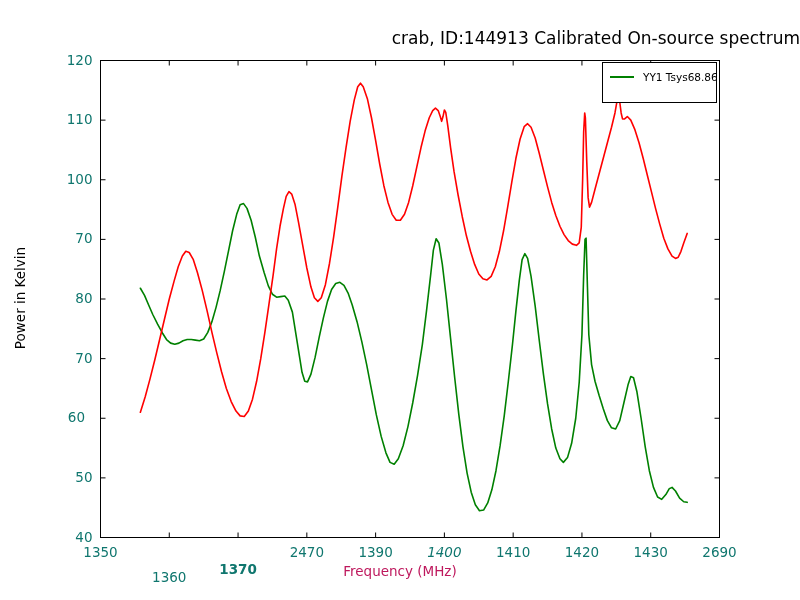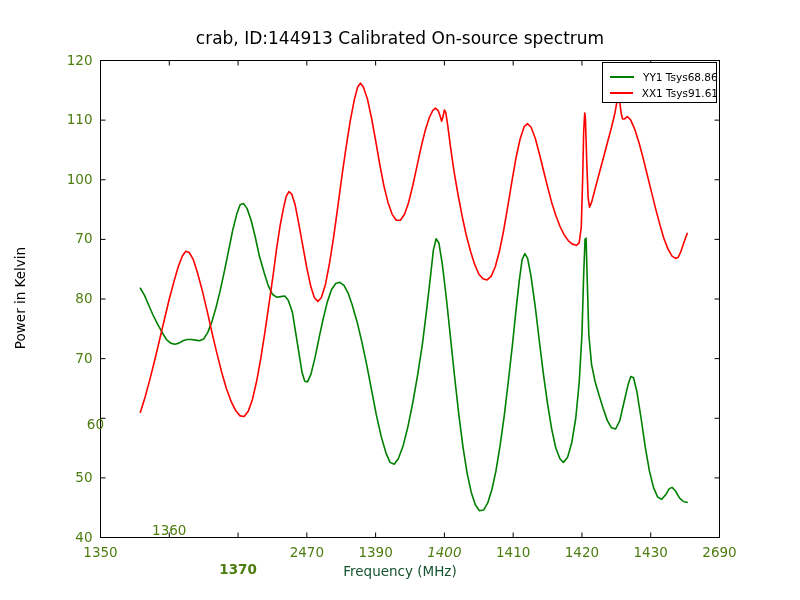--- a/index.html
+++ b/index.html
@@ -17,34 +17,34 @@
     position: relative;
     width: 800px;
     height: 600px;
     background: #ffffff;
   }
   #chart-title {
     position: absolute;
     left: 0;
     top: 28px;
     width: 800px;
-    text-align: center;
+    text-align: right;
     font-size: 17px;
     color: #000000;
     letter-spacing: 0px;
   }
   #plot-svg {
     position: absolute;
     left: 0;
     top: 0;
   }
   .axis-label {
     position: absolute;
     font-size: 13.5px;
-    color: #14532d;
+    color: #be185d;
   }
   #xlabel {
     left: 0;
     top: 563px;
     width: 800px;
     text-align: center;
   }
   #ylabel-wrap {
     position: absolute;
     left: 0px;
@@ -59,21 +59,21 @@
     width: 160px;
     text-align: center;
     transform: rotate(-90deg);
     transform-origin: 50% 50%;
     font-size: 13.5px;
     color: #000000;
   }
   .tick-text {
     position: absolute;
     font-size: 13.5px;
-    color: #4d7c0f;
+    color: #0f766e;
     white-space: nowrap;
   }
   .xtick-text {
     text-align: center;
     width: 60px;
   }
   .ytick-text {
     text-align: right;
     width: 48px;
   }
@@ -160,49 +160,45 @@
         <line y1="60.5" y2="60.5" x1="719.5" x2="714.5" stroke="#000000" stroke-width="1"></line>
       </g>
     <g id="series-layer">
         <polyline points="140.39,288.27 144.52,295.42 148.64,304.96 152.77,314.50 157.59,324.04 162.40,332.99 166.53,339.54 170.65,343.12 174.78,344.31 178.91,343.12 183.03,340.74 187.16,339.54 191.29,339.54 195.41,340.14 199.54,340.74 203.67,338.95 207.79,332.39 211.92,321.66 216.05,307.35 220.17,290.65 224.30,271.57 228.43,251.30 232.55,231.03 236.68,214.33 240.12,204.79 243.56,203.60 247.00,208.37 251.12,220.29 255.25,236.99 259.38,256.07 264.19,272.76 268.32,285.88 272.44,294.23 276.57,297.21 280.70,296.61 284.82,296.02 288.26,300.19 292.39,312.12 295.83,333.58 299.27,355.05 302.02,372.34 304.77,381.28 307.52,381.88 310.96,374.13 315.09,357.43 319.21,337.16 323.34,318.08 327.47,301.38 331.59,289.46 335.72,283.50 339.85,282.31 343.97,285.29 348.10,293.04 352.23,304.96 357.04,321.66 361.86,341.93 366.67,364.59 371.48,389.63 376.30,414.67 381.11,436.14 385.93,452.83 390.05,462.37 394.18,464.16 398.31,458.79 403.12,445.68 407.94,426.60 412.75,402.75 417.57,375.32 422.38,344.31 426.51,310.93 430.63,275.15 433.38,250.11 436.14,238.78 438.89,242.95 442.33,264.42 446.45,299.00 450.58,338.35 454.71,377.71 458.83,414.67 462.96,446.87 467.09,473.11 471.21,492.19 475.34,504.71 479.47,510.67 483.59,510.07 487.72,502.92 491.85,489.80 495.97,470.72 500.10,445.68 504.23,415.87 508.35,381.28 512.48,344.31 515.92,310.93 519.36,279.92 522.11,259.65 524.86,253.69 527.61,258.46 531.05,276.34 535.18,306.15 539.30,340.74 543.43,374.13 547.56,403.94 551.68,428.98 555.81,448.06 559.94,458.79 563.37,462.37 567.50,457.60 571.63,443.29 575.75,418.25 579.19,382.48 581.94,334.77 583.66,275.15 585.04,239.38 586.07,238.18 587.45,287.07 588.82,334.77 591.57,364.59 595.01,381.28 599.14,395.59 603.27,408.71 607.39,420.63 611.52,427.79 615.65,428.98 619.77,420.63 623.90,402.75 628.03,384.86 630.78,376.51 633.53,377.71 636.97,392.01 641.09,418.25 645.22,446.87 649.35,470.72 653.47,487.42 657.60,496.96 661.73,499.34 665.85,494.57 669.29,488.61 672.04,487.42 675.48,490.99 679.61,498.15 683.74,501.73 687.17,502.32" fill="none" stroke="#008000" stroke-width="1.6" stroke-linejoin="round" stroke-linecap="round"></polyline>
         <polyline points="140.39,412.29 145.21,396.78 150.02,378.90 154.83,359.82 159.65,339.54 164.46,319.27 169.28,299.00 174.09,281.11 178.22,266.80 182.35,256.07 185.78,251.30 189.22,252.49 193.35,259.65 197.48,272.76 202.29,290.65 207.11,310.93 211.92,332.39 216.73,352.66 221.55,371.74 226.36,388.44 231.18,401.56 235.99,411.10 240.12,415.87 244.25,416.46 248.37,411.10 252.50,399.17 256.63,381.28 260.75,358.63 264.88,332.39 269.01,303.77 273.13,275.15 276.57,248.91 280.01,226.26 283.45,208.37 286.20,196.44 288.95,191.68 291.70,194.06 295.14,204.79 298.58,222.68 302.71,245.34 306.83,267.99 310.96,287.07 314.40,297.81 317.84,301.38 321.28,297.81 325.40,284.69 329.53,263.23 333.66,236.99 337.78,207.18 341.91,176.17 346.04,147.55 350.16,121.32 354.29,99.85 357.73,86.74 360.48,83.16 363.23,86.74 367.36,98.66 371.48,117.74 375.61,140.40 379.74,164.25 383.86,185.71 387.99,202.41 392.12,214.33 396.24,220.29 400.37,220.29 404.50,214.33 408.62,202.41 412.75,185.71 416.88,166.63 421.00,147.55 425.13,130.86 429.26,117.74 432.70,110.59 435.45,108.20 438.20,110.59 440.26,116.55 441.64,121.32 443.01,116.55 444.39,109.99 445.76,112.37 447.83,126.09 450.58,147.55 454.02,171.40 458.14,195.25 462.27,216.72 466.40,235.80 470.52,251.30 474.65,264.42 478.78,273.96 482.90,278.73 487.03,279.92 491.16,276.34 495.28,266.80 499.41,251.30 503.54,231.03 507.66,207.18 511.79,182.14 515.92,158.29 520.04,139.21 524.17,126.68 527.61,123.70 531.05,127.28 535.18,138.01 539.30,153.51 543.43,170.21 547.56,186.91 551.68,202.41 555.81,215.52 559.94,226.26 564.06,234.61 568.19,240.57 572.32,244.14 576.44,245.34 579.19,242.95 581.26,227.45 582.63,179.75 583.66,132.05 584.70,112.97 585.38,117.74 586.76,161.86 588.13,197.64 589.51,207.18 591.57,202.41 595.01,189.29 599.14,173.79 603.27,158.29 607.39,142.78 611.52,127.28 614.96,112.97 617.02,101.04 618.40,97.47 619.77,102.24 621.15,112.97 622.52,118.93 624.59,118.93 627.34,116.55 630.78,120.13 634.90,129.66 639.03,142.78 643.16,158.29 647.28,174.98 651.41,191.68 655.54,208.37 659.66,223.87 663.79,238.18 667.92,248.91 672.04,256.07 675.48,258.46 678.23,257.26 680.98,251.30 683.74,242.95 687.17,233.41" fill="none" stroke="#ff0000" stroke-width="1.6" stroke-linejoin="round" stroke-linecap="round"></polyline>
       </g>
   </svg>
 
   <div id="ticks-layer">
       <div class="tick-text xtick-text" style="left: 70.5px; top: 543.5px;">1350</div>
-      <div class="tick-text xtick-text" style="left: 139.278px; top: 522px;">1360</div>
+      <div class="tick-text xtick-text" style="left: 139.278px; top: 569px;">1360</div>
       <div class="tick-text xtick-text" style="left: 208.056px; top: 561px; font-weight: bold;">1370</div>
       <div class="tick-text xtick-text" style="left: 276.833px; top: 543.5px;">2470</div>
       <div class="tick-text xtick-text" style="left: 345.611px; top: 543.5px;">1390</div>
       <div class="tick-text xtick-text" style="left: 414.389px; top: 543.5px; font-style: italic;">1400</div>
       <div class="tick-text xtick-text" style="left: 483.167px; top: 543.5px;">1410</div>
       <div class="tick-text xtick-text" style="left: 551.944px; top: 543.5px;">1420</div>
       <div class="tick-text xtick-text" style="left: 620.722px; top: 543.5px;">1430</div>
       <div class="tick-text xtick-text" style="left: 689.5px; top: 543.5px;">2690</div>
       <div class="tick-text ytick-text" style="left: 44.5px; top: 528.5px;">40</div>
       <div class="tick-text ytick-text" style="left: 44.5px; top: 468.875px;">50</div>
-      <div class="tick-text ytick-text" style="left: 56px; top: 409.25px; margin-top: 7px;">60</div>
+      <div class="tick-text ytick-text" style="left: 37px; top: 409.25px;">60</div>
       <div class="tick-text ytick-text" style="left: 44.5px; top: 349.625px;">70</div>
       <div class="tick-text ytick-text" style="left: 44.5px; top: 290px;">80</div>
       <div class="tick-text ytick-text" style="left: 44.5px; top: 230.375px;">70</div>
       <div class="tick-text ytick-text" style="left: 44.5px; top: 170.75px;">100</div>
       <div class="tick-text ytick-text" style="left: 44.5px; top: 111.125px;">110</div>
       <div class="tick-text ytick-text" style="left: 44.5px; top: 51.5px;">120</div>
     </div>
 
   <div class="axis-label" id="xlabel">Frequency (MHz)</div>
   <div id="ylabel-wrap">
     <div id="ylabel">Power in Kelvin</div>
   </div>
 
   <div id="legend-box">
       <div class="legend-row" style="top: 5px;">
         <span class="legend-swatch" style="background: rgb(0, 128, 0);"></span>
         <span class="legend-text">YY1 Tsys68.86</span>
       </div>
-      <div class="legend-row" style="top: 21px;">
-        <span class="legend-swatch" style="background: rgb(255, 0, 0);"></span>
-        <span class="legend-text">XX1 Tsys91.61</span>
-      </div>
     </div>
 
 </div>
 
 </body></html>

